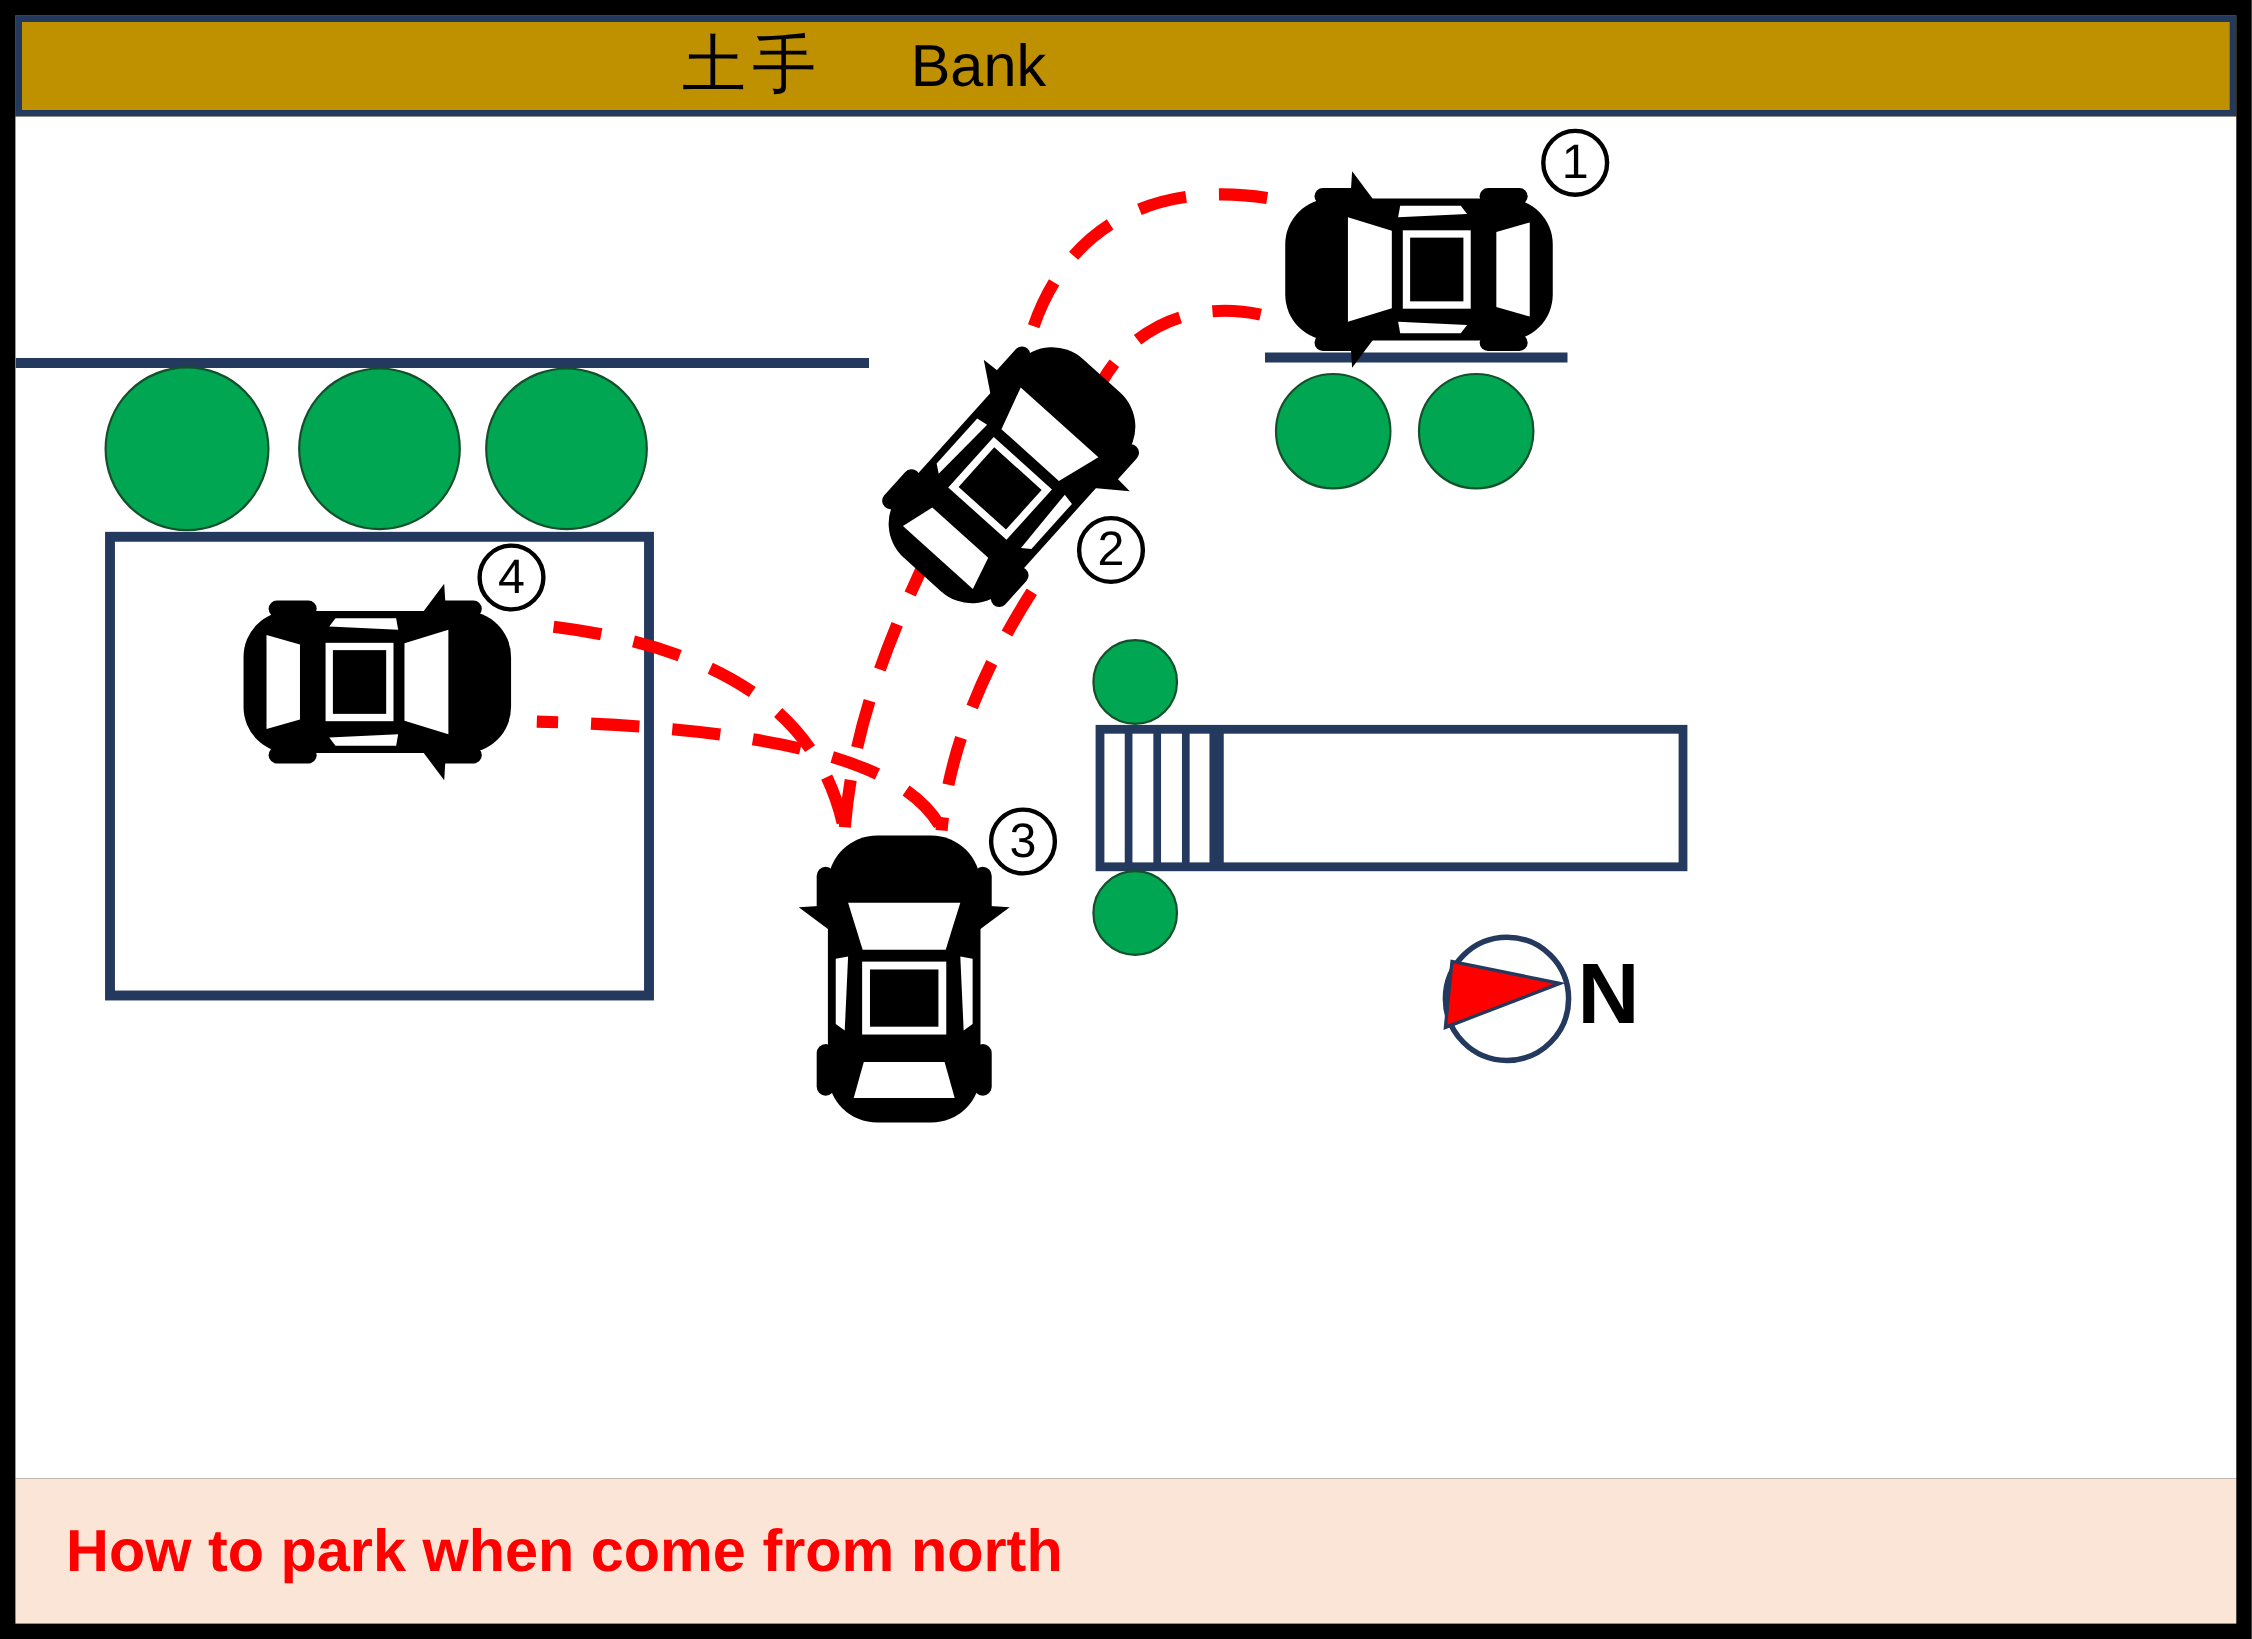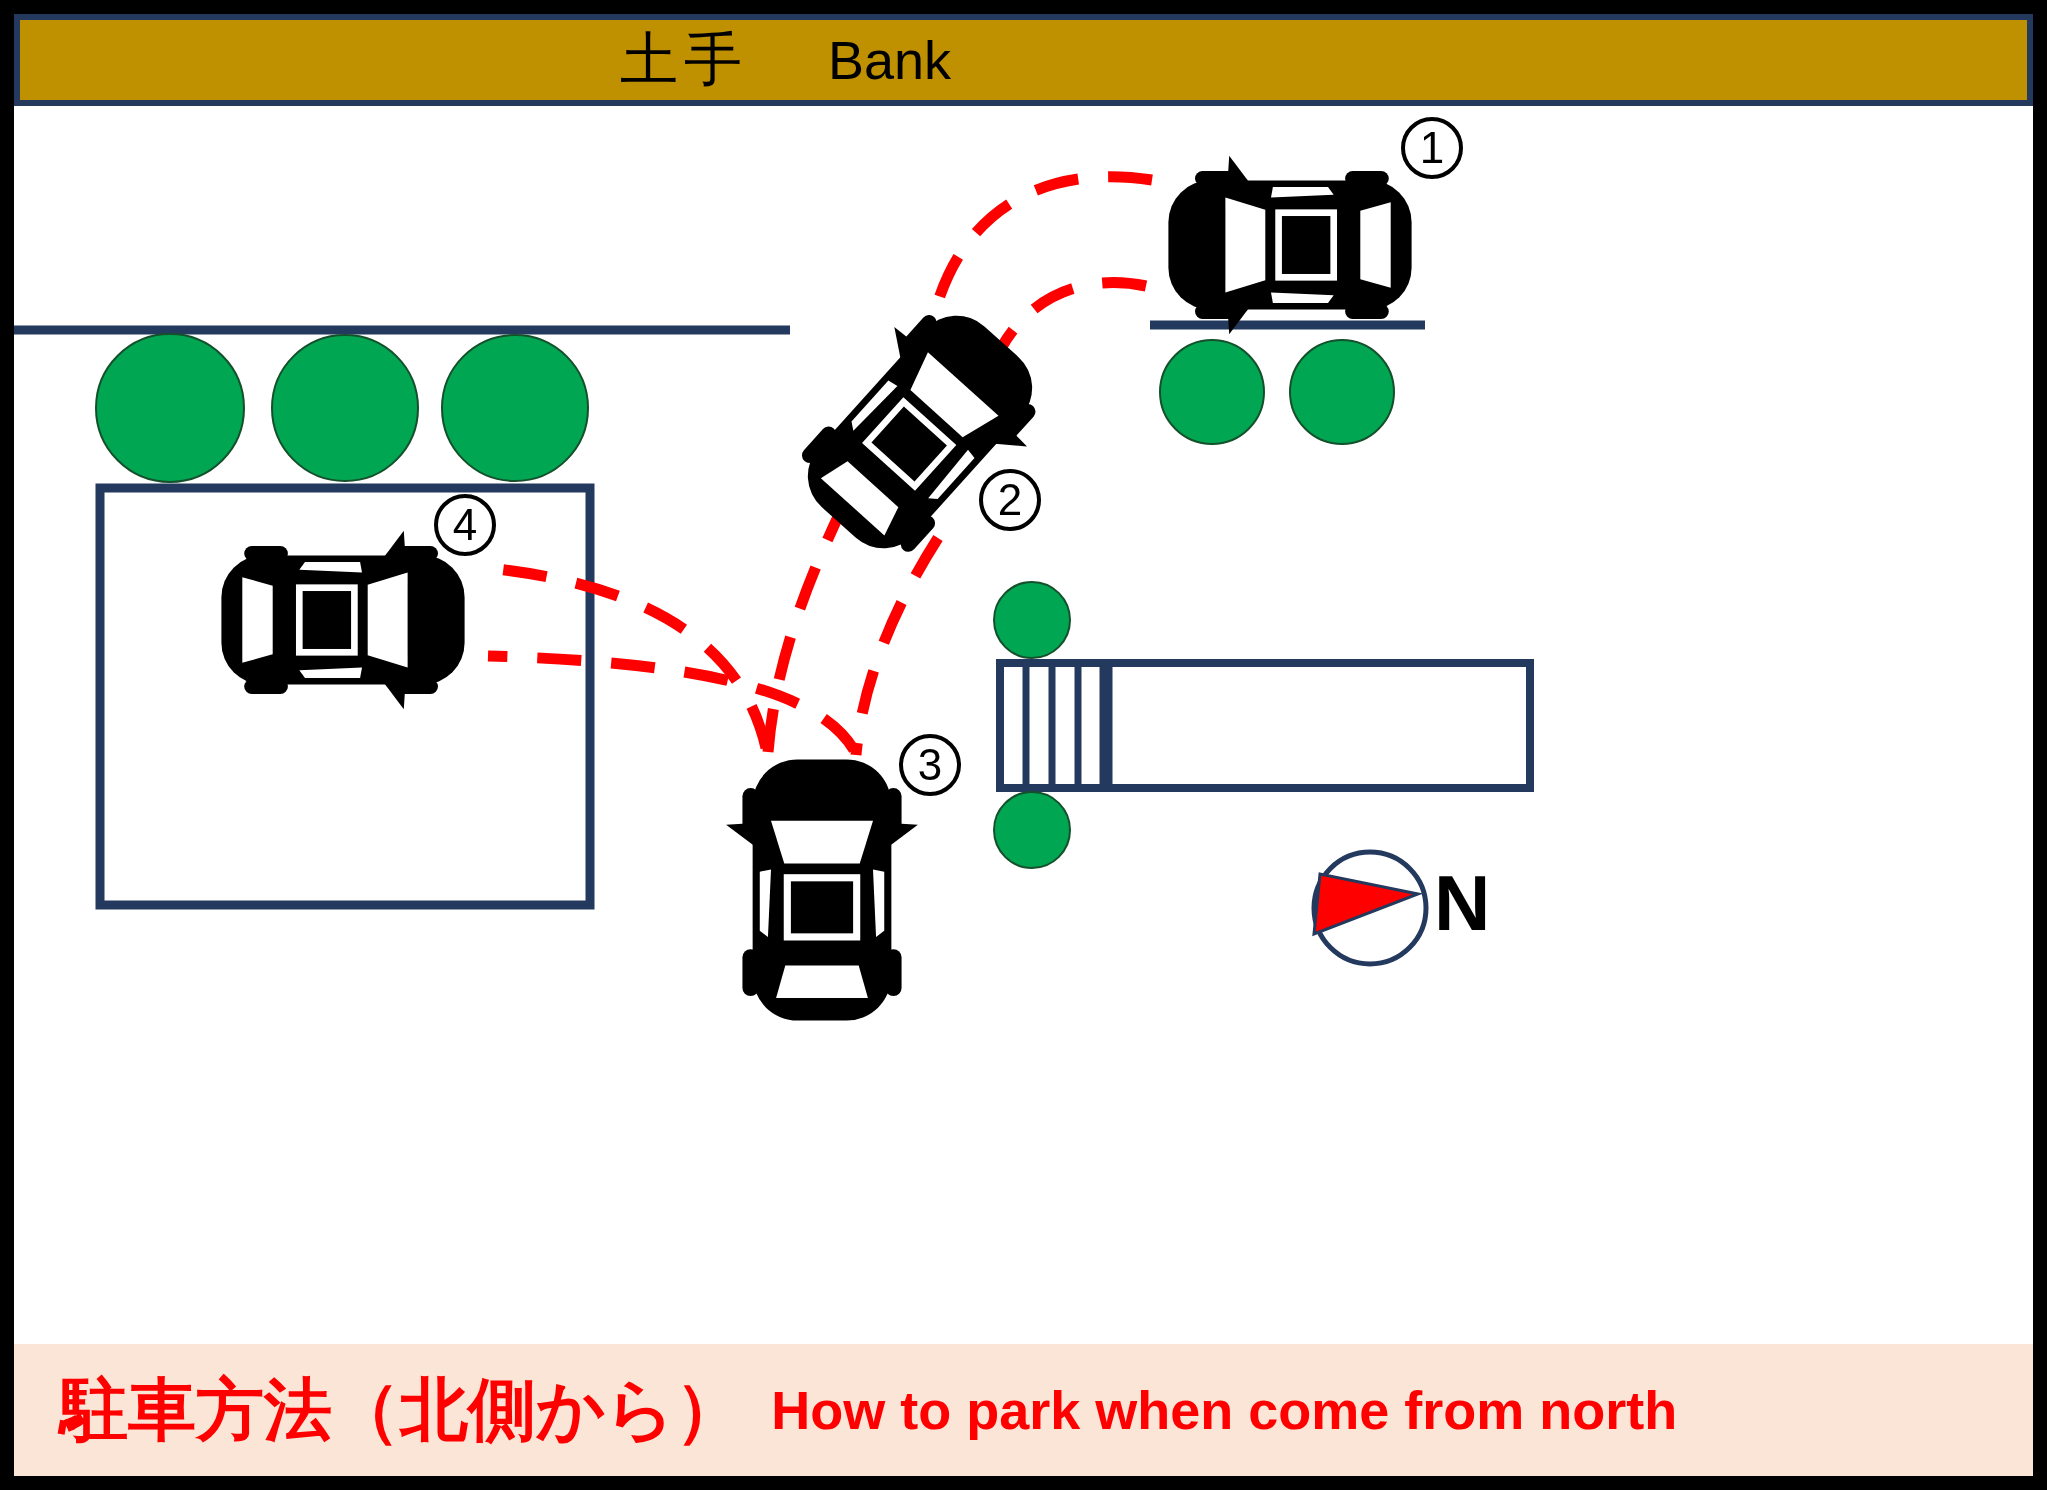--- a/index.html
+++ b/index.html
@@ -1,20 +1,20 @@
 <!DOCTYPE html>
 <html style="--banner_bg: #BF9000; --navy: #23395D; --green: #00A651; --path_red: #FF0000; --footer_bg: #FBE5D6; --footer_red: #FF0000;"><head>
 <meta charset="utf-8">
 <style>
   *{box-sizing:border-box;margin:0;padding:0}
   body{font-family:"Liberation Sans","DejaVu Sans",sans-serif;background:#555}
   .frame{width:2047px;height:1490px;background:#000;padding:14px;display:flex;flex-direction:column}
   
   .banner{flex:0 0 92px;background:var(--banner_bg,#BF9000);border:6px solid var(--navy,#23395D);
-          display:flex;align-items:center;justify-content:center;overflow:hidden}
+          display:flex;align-items:flex-start;justify-content:center;overflow:hidden}
   .banner-inner{display:flex;align-items:baseline;gap:80px;transform:translateX(-238px)}
   .banner-jp{font-size:58px;color:#000;letter-spacing:6px}
   .banner-en{font-size:54px;font-weight:400;color:#000}
   
   .main{position:relative;flex:1 1 auto;background:#fff;overflow:hidden}
   .scene{position:absolute;left:0;top:0;width:100%;height:100%}
   .road{stroke:var(--navy,#23395D);stroke-width:9}
   .tree{fill:var(--green,#00A651);stroke:#14502b;stroke-width:2}
   .parking-box{fill:#fff;stroke:var(--navy,#23395D);stroke-width:9}
   .building{fill:#fff;stroke:var(--navy,#23395D);stroke-width:8}
@@ -116,17 +116,16 @@
     <div class="badge" style="left:420px;top:388px">
       <span>4</span>
     </div>
 
 
     <div class="north">N</div>
 
   </div>
 
   <div class="footer">
-    <span class="footer-jp">駐車方法（北側から）</span>
     <span class="footer-en">How to park when come from north</span>
   </div>
 
 </div>
 
 </body></html>

